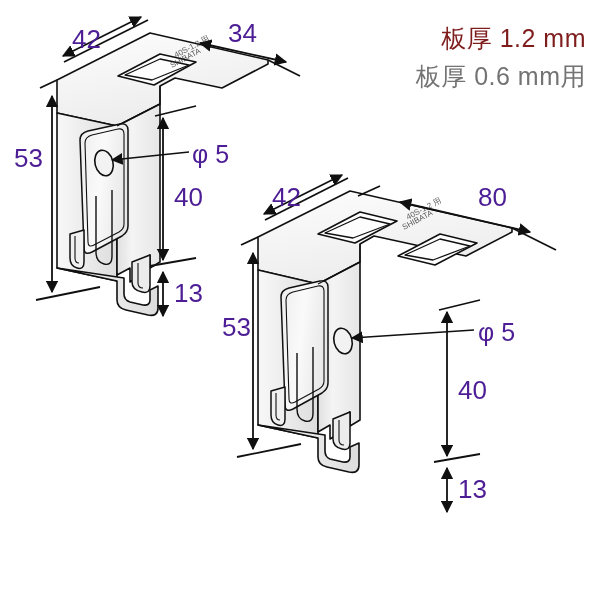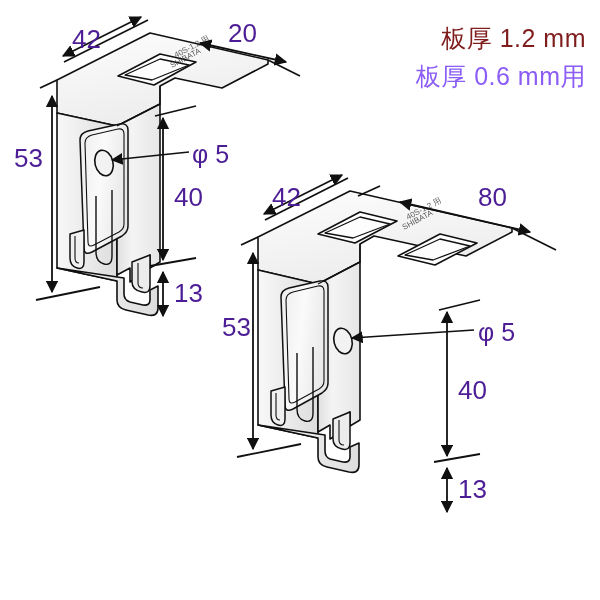--- a/index.html
+++ b/index.html
@@ -32,21 +32,21 @@
     right: 14px;
     top: 22px;
     font-size: 25px;
     color: #7f1d1d;
     font-weight: 500;
   }
   #hdr-blue {
     right: 14px;
     top: 60px;
     font-size: 25px;
-    color: #8b5cf6;
+    color: #737373;
     font-weight: 500;
   }
   .dim {
     position: absolute;
     font-size: 26px;
     color: #4c1d95;
     font-family: "Liberation Sans", "DejaVu Sans", sans-serif;
     white-space: nowrap;
     font-weight: 400;
   }
@@ -209,21 +209,21 @@
       <line x1="434" y1="462" x2="480" y2="454"></line>
 
       <line x1="474" y1="330" x2="352" y2="338" marker-end="url(#arrHead)" stroke-width="1.7"></line>
     </g>
   </svg>
 
   <div class="hdr" id="hdr-black">板厚 1.2 mm</div>
   <div class="hdr" id="hdr-blue">板厚 0.6 mm用</div>
 
   <div class="dim" style="left:72px; top:24px;">42</div>
-  <div class="dim" style="left:228px; top:18px;">20</div>
+  <div class="dim" style="left:228px; top:18px;">34</div>
   <div class="dim" style="left:14px; top:143px;">53</div>
   <div class="dim dim-phi" style="left:192px; top:140px;">φ 5</div>
   <div class="dim" style="left:174px; top:182px;">40</div>
   <div class="dim" style="left:174px; top:278px;">13</div>
 
   <div class="dim" style="left:272px; top:182px;">42</div>
   <div class="dim" style="left:478px; top:182px;">80</div>
   <div class="dim" style="left:222px; top:312px;">53</div>
   <div class="dim dim-phi" style="left:478px; top:318px;">φ 5</div>
   <div class="dim" style="left:458px; top:375px;">40</div>

